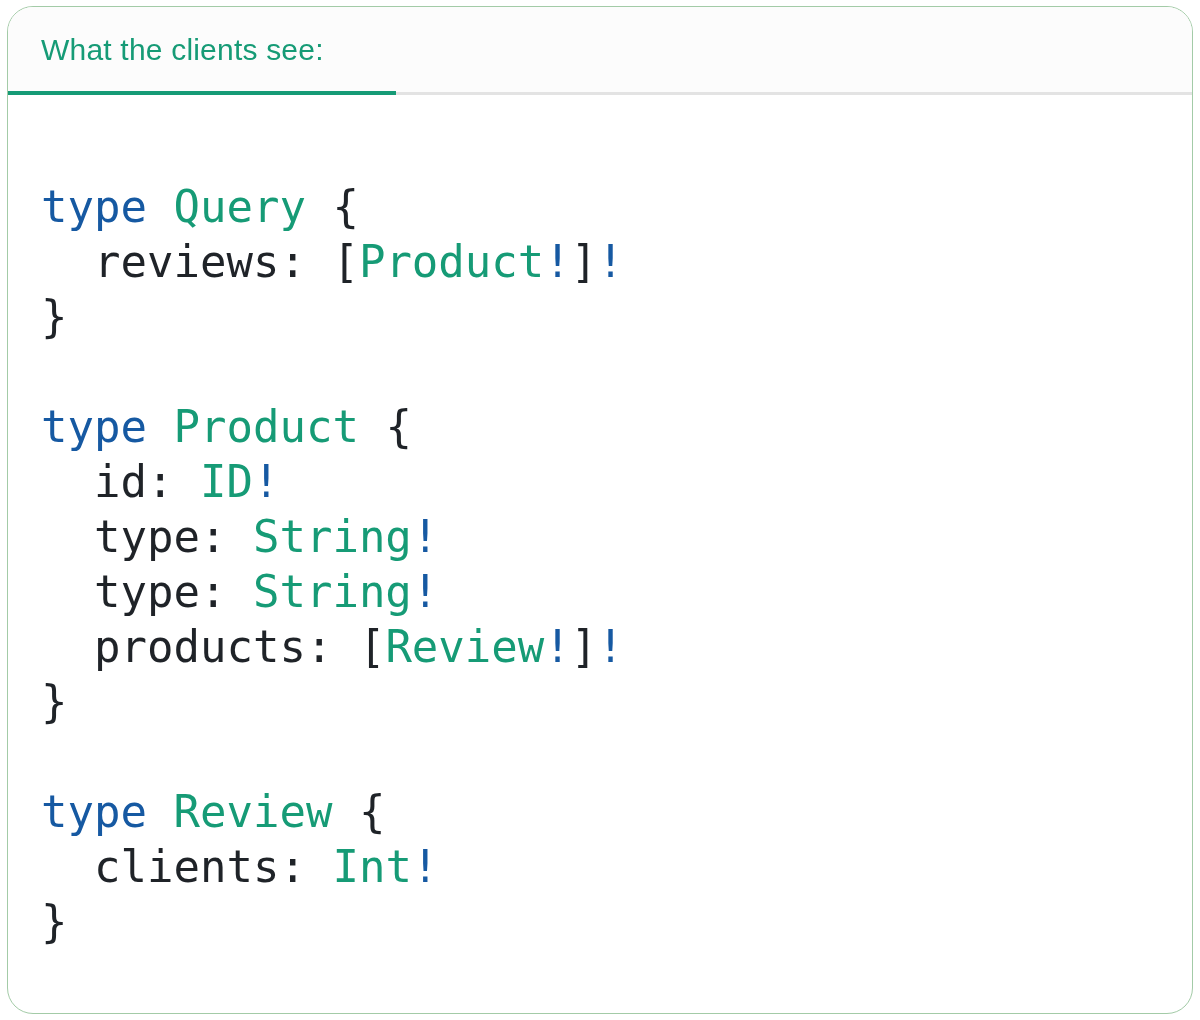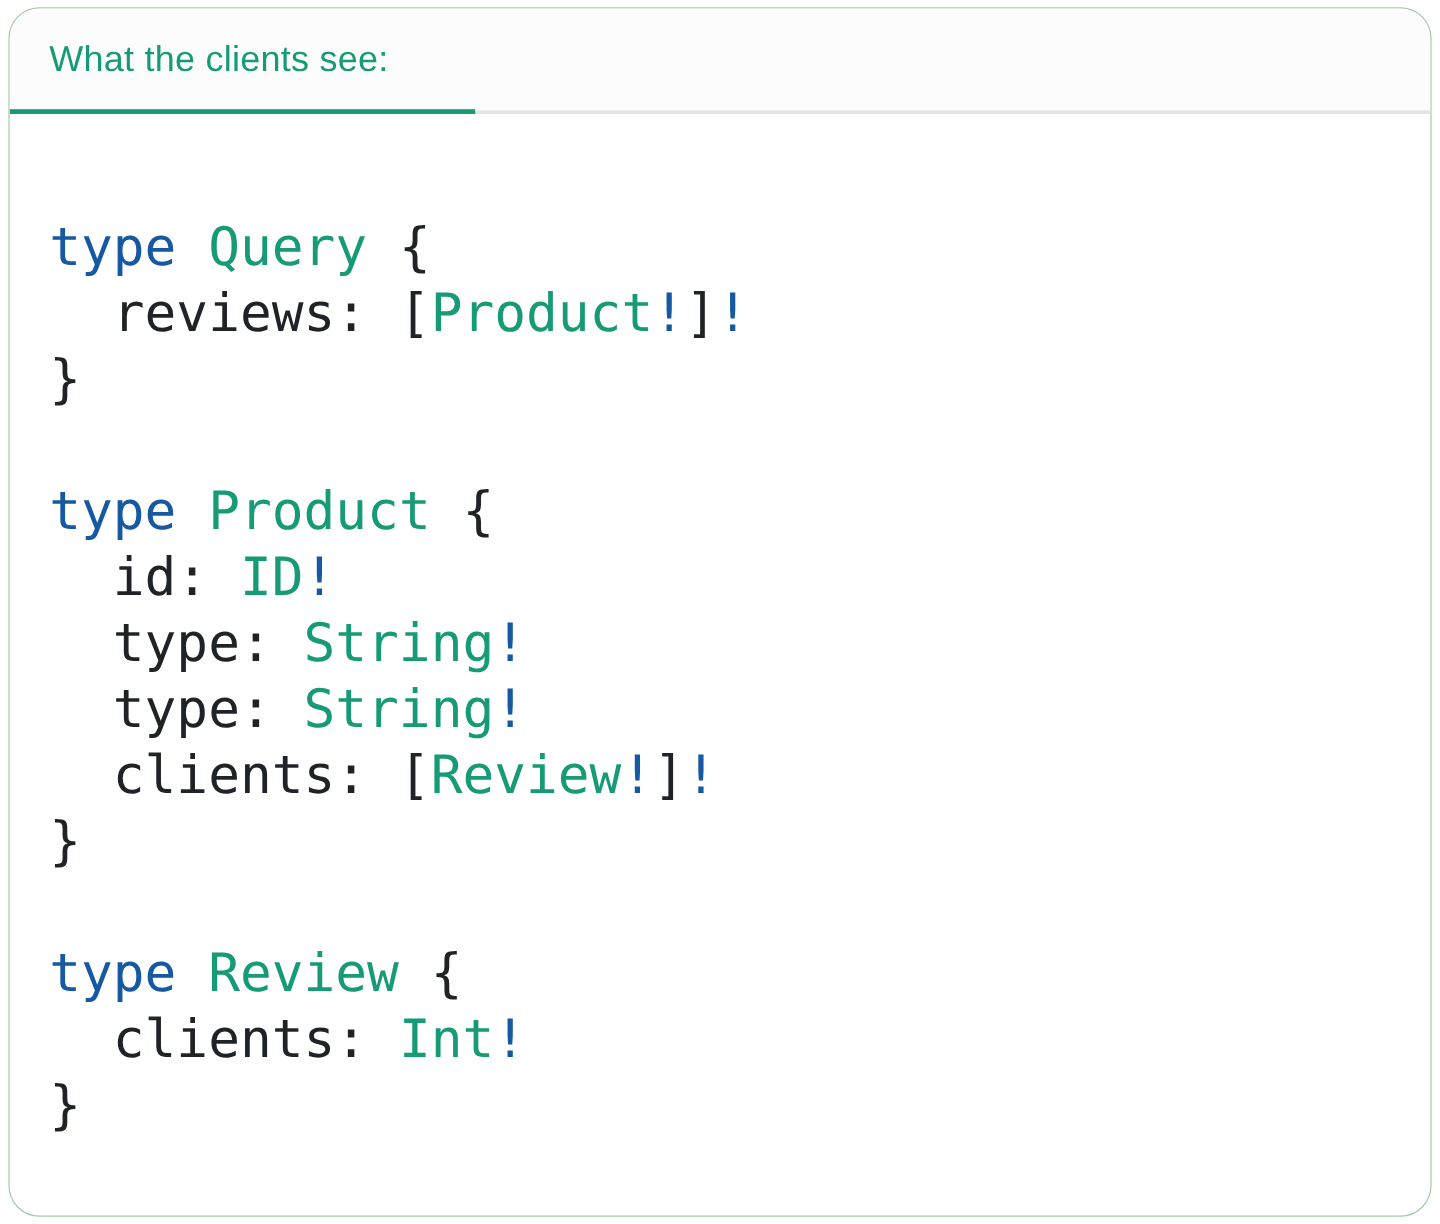--- a/index.html
+++ b/index.html
@@ -74,20 +74,20 @@
   </div>
   <div class="code">
       <div class="code-line"><span class="tok-k">type</span><span class="tok-p"> </span><span class="tok-t">Query</span><span class="tok-p"> {</span></div>
       <div class="code-line"><span class="tok-p">  reviews: [</span><span class="tok-t">Product</span><span class="tok-b">!</span><span class="tok-p">]</span><span class="tok-b">!</span></div>
       <div class="code-line"><span class="tok-p">}</span></div>
       <div class="code-line">&nbsp;</div>
       <div class="code-line"><span class="tok-k">type</span><span class="tok-p"> </span><span class="tok-t">Product</span><span class="tok-p"> {</span></div>
       <div class="code-line"><span class="tok-p">  id: </span><span class="tok-t">ID</span><span class="tok-b">!</span></div>
       <div class="code-line"><span class="tok-p">  type: </span><span class="tok-t">String</span><span class="tok-b">!</span></div>
       <div class="code-line"><span class="tok-p">  type: </span><span class="tok-t">String</span><span class="tok-b">!</span></div>
-      <div class="code-line"><span class="tok-p">  clients: [</span><span class="tok-t">Review</span><span class="tok-b">!</span><span class="tok-p">]</span><span class="tok-b">!</span></div>
+      <div class="code-line"><span class="tok-p">  products: [</span><span class="tok-t">Review</span><span class="tok-b">!</span><span class="tok-p">]</span><span class="tok-b">!</span></div>
       <div class="code-line"><span class="tok-p">}</span></div>
       <div class="code-line">&nbsp;</div>
       <div class="code-line"><span class="tok-k">type</span><span class="tok-p"> </span><span class="tok-t">Review</span><span class="tok-p"> {</span></div>
       <div class="code-line"><span class="tok-p">  clients: </span><span class="tok-t">Int</span><span class="tok-b">!</span></div>
       <div class="code-line"><span class="tok-p">}</span></div>
     </div>
 </div>
 
 </body></html>

